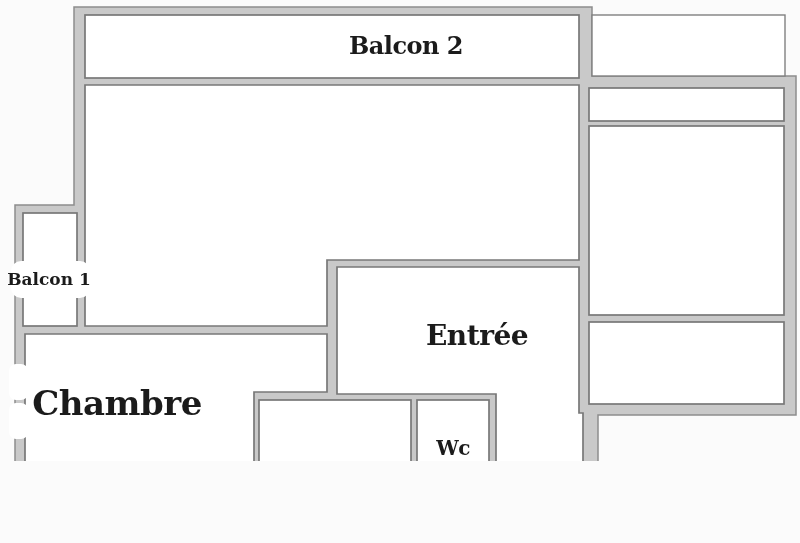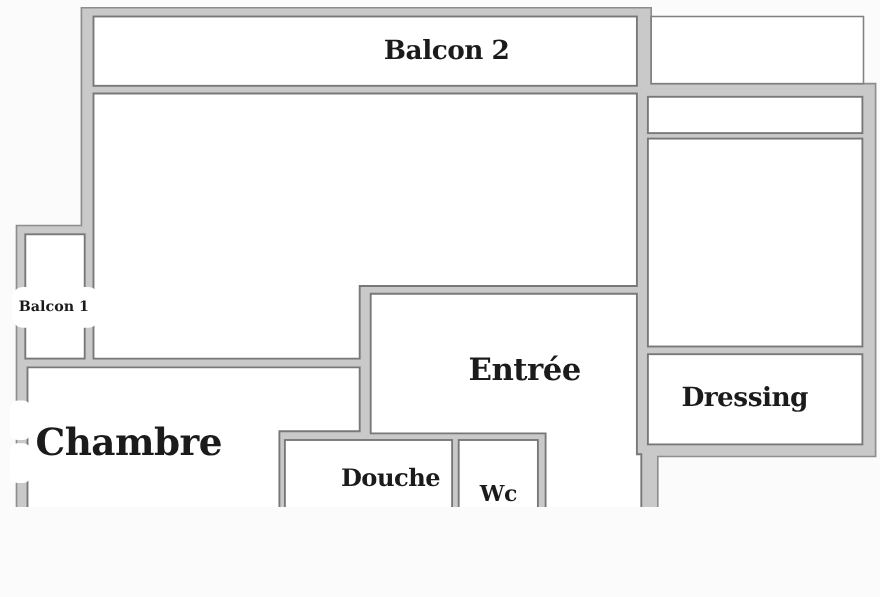--- a/index.html
+++ b/index.html
@@ -38,19 +38,17 @@
     <path class="room" d="M25,334 L327,334 L327,392 L254,392 L254,501 L25,501 Z"></path>
     <rect class="room" x="259" y="400" width="152" height="101"></rect>
     <rect class="room" x="417" y="400" width="72" height="101"></rect>
 
     <rect class="patch" x="11" y="261" width="79" height="37" rx="10"></rect>
     <rect class="patch" x="9" y="364" width="19" height="36" rx="7"></rect>
     <rect class="patch" x="9" y="403" width="19" height="36" rx="7"></rect>
   </svg>
 
   <div class="label" style="left:406px;top:46px;font-size:24px">Balcon 2</div>
-  <div class="label" style="left:49px;top:279px;font-size:13px;letter-spacing:0">Balcon 1</div>
+  <div class="label" style="left:49px;top:279px;font-size:17px;letter-spacing:0">Balcon 1</div>
   <div class="label" style="left:477px;top:336px;font-size:28px">Entrée</div>
-  <div class="label" style="left:677px;top:361px;font-size:24px">Dressing</div>
   <div class="label" style="left:117px;top:403px;font-size:34px">Chambre</div>
-  <div class="label" style="left:355px;top:435px;font-size:22px">Douche</div>
   <div class="label" style="left:453px;top:448px;font-size:20px">Wc</div>
 </div>
 
 </body></html>

